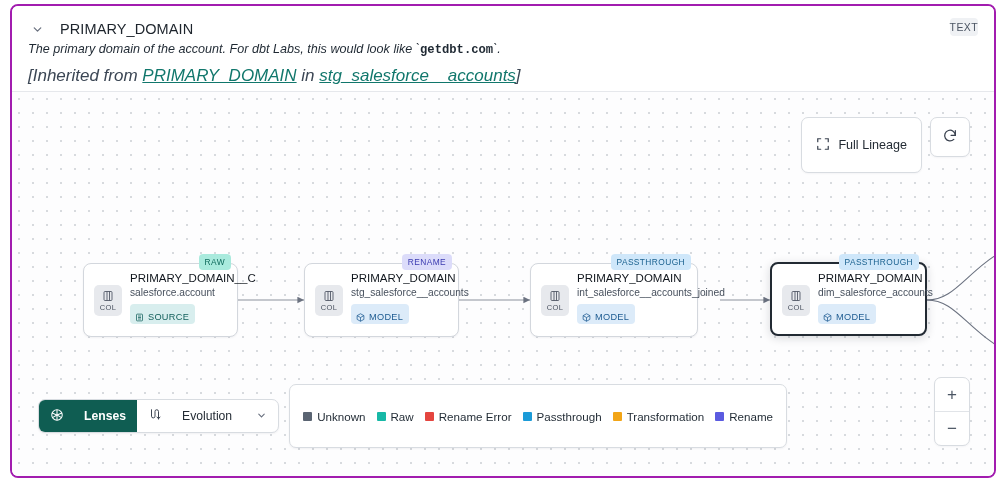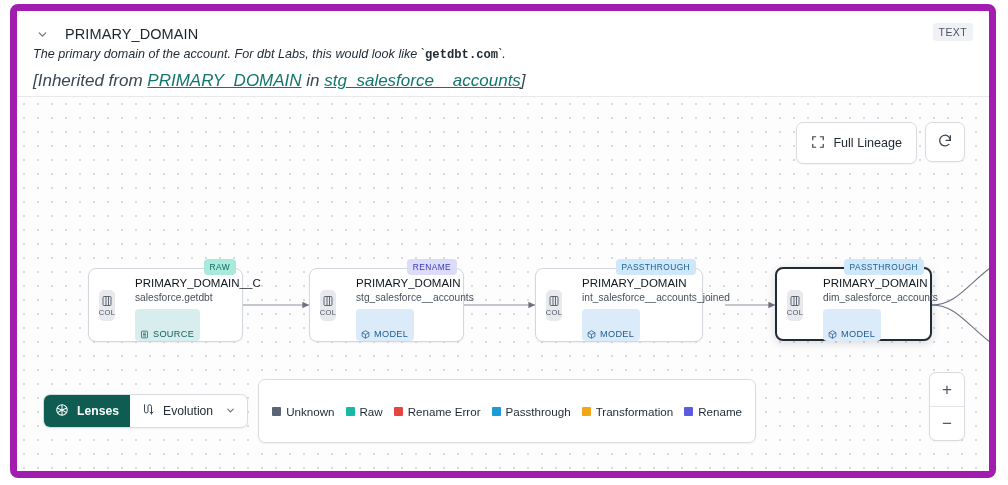--- a/index.html
+++ b/index.html
@@ -15,21 +15,21 @@
     overflow: hidden;
   }
 
   .panel {
     position: absolute;
     left: 10px;
     top: 4px;
     width: 986px;
     height: 474px;
     background: #ffffff;
-    border: 7px solid #a21caf;
+    border: 2px solid #a21caf;
     border-radius: 8px;
     box-sizing: border-box;
     overflow: hidden;
   }
 
   
   .header {
     position: relative;
     height: 86px;
     box-sizing: border-box;
@@ -58,21 +58,21 @@
     color: #1d242c;
   }
   .type-badge {
     position: absolute;
     right: 16px;
     top: 12px;
     background: #eff1f4;
     color: #4b5563;
     font-size: 10.5px;
     letter-spacing: 0.4px;
-    padding: 3px 6px;
+    padding: 3px 0;
     border-radius: 4px;
   }
   .desc {
     margin-top: 0;
     font-size: 12.6px;
     font-style: italic;
     color: #1f2933;
     line-height: 1.25;
   }
   .desc code {
@@ -122,21 +122,21 @@
   }
   .node.wide { width: 168px; }
   .node.selected {
     border: 2px solid #222a33;
     box-shadow: 0 2px 10px rgba(17,24,39,0.16);
   }
   .node .colchip {
     position: absolute;
     left: 10px;
     top: 21px;
-    width: 16px;
+    width: 28px;
     height: 31px;
     background: #e7e9ed;
     border-radius: 5px;
     display: flex;
     flex-direction: column;
     align-items: center;
     justify-content: center;
     color: #4a5260;
   }
   .node .colchip .lbl {
@@ -159,21 +159,21 @@
     font-size: 10.2px;
     color: #47505d;
     margin-top: 3px;
     white-space: nowrap;
   }
   .pill {
     display: inline-flex;
     align-items: center;
     gap: 4px;
     margin-top: 6px;
-    padding: 20px 6px 2px 5px;
+    padding: 8px 6px 2px 5px;
     border-radius: 4px;
     font-size: 9.2px;
     letter-spacing: 0.3px;
   }
   .pill.source { background: #d8eeee; color: #13605c; }
   .pill.model  { background: #dcebf9; color: #1d5b91; }
 
   .tag {
     position: absolute;
     top: -10px;
@@ -198,21 +198,21 @@
   }
   .btn {
     height: 38px;
     background: #fff;
     border: 1px solid #d8dce1;
     border-radius: 7px;
     display: flex;
     align-items: center;
     justify-content: center;
     gap: 8px;
-    padding: 1px 14px;
+    padding: 8px 14px;
     font-size: 12.6px;
     color: #232b34;
     cursor: pointer;
     box-shadow: 0 1px 2px rgba(17,24,39,0.04);
   }
   .btn.icon-only { width: 38px; padding: 0; }
 
   .zoomctl {
     position: absolute;
     right: 24px;
@@ -249,21 +249,21 @@
     height: 32px;
     border: 1px solid #d8dce1;
     border-radius: 7px;
     overflow: hidden;
     background: #fff;
     box-shadow: 0 1px 2px rgba(17,24,39,0.05);
   }
   .seg {
     display: flex;
     align-items: center;
-    gap: 8px;
+    gap: 20px;
     padding: 12px 11px;
     font-size: 12.2px;
     color: #242c35;
     cursor: pointer;
   }
   .seg.active { background: #0f5d52; color: #ffffff; font-weight: bold; }
   .seg .caret { margin-left: 4px; color: #6b7280; font-size: 10px; }
 
   .legend {
     height: 32px;
@@ -331,21 +331,21 @@
       <div class="colchip">
         <svg width="12" height="12" viewBox="0 0 24 24" fill="none" stroke="currentColor" stroke-width="1.7">
             <rect x="4" y="3" width="16" height="18" rx="2"></rect>
             <line x1="10" y1="3" x2="10" y2="21"></line>
             <line x1="15" y1="3" x2="15" y2="21"></line>
           </svg>
         <span class="lbl">COL</span>
       </div>
       <div class="body">
         <div class="n-col">PRIMARY_DOMAIN__C</div>
-        <div class="n-tbl">salesforce.getdbt</div>
+        <div class="n-tbl">salesforce.account</div>
         <span class="pill source">
           <svg width="9" height="9" viewBox="0 0 24 24" fill="none" stroke="currentColor" stroke-width="2">
               <rect x="4" y="3" width="16" height="18" rx="2"></rect>
               <line x1="8" y1="8" x2="16" y2="8"></line>
               <line x1="8" y1="12" x2="16" y2="12"></line>
               <line x1="8" y1="16" x2="16" y2="16"></line>
             </svg>
           <span>SOURCE</span>
         </span>
       </div>

